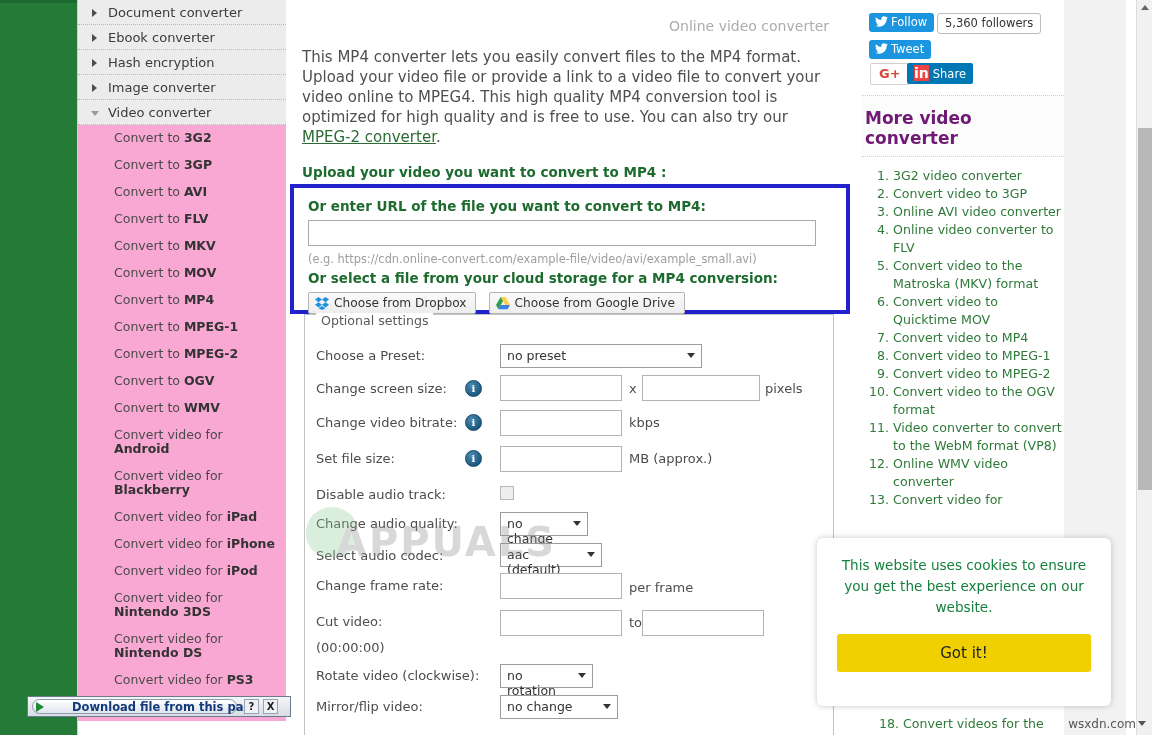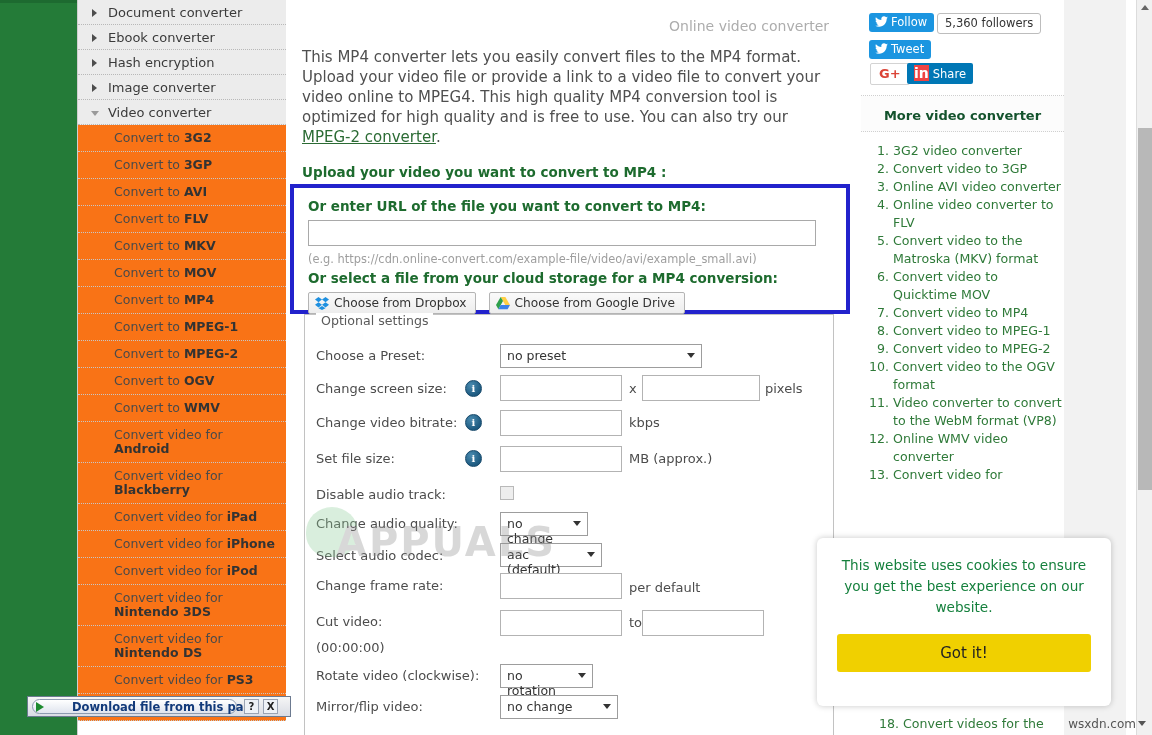--- a/index.html
+++ b/index.html
@@ -17,21 +17,21 @@
   #left-nav{position:absolute;left:77px;top:0;width:209px;height:735px;background:#fff;
             border-left:1px solid #cfcfcf;box-sizing:border-box;}
   .nav-cat{position:relative;background:#ececec;border-bottom:1px dotted #b8b8b8;
            padding:7px 6px 7px 30px;font-weight:normal;font-size:13px;color:#3b3b3b;
            box-sizing:border-box;height:25px;line-height:11px;}
   .nav-cat .caret{position:absolute;left:14px;top:9px;width:0;height:0;
       border-left:5px solid #4d4d4d;border-top:4px solid transparent;border-bottom:4px solid transparent;}
   .nav-cat.open .caret{border-left:4px solid transparent;border-right:4px solid transparent;
       border-top:5px solid #9a9a9a;border-bottom:0;left:13px;top:11px;}
   .nav-item{border-bottom:1px dotted #c6c6c6;padding:6px 6px 6px 36px;font-size:12.5px;
-            color:#4a4a4a;box-sizing:border-box;line-height:14px;background:#f97316;}
+            color:#4a4a4a;box-sizing:border-box;line-height:14px;background:#f9a8d4;}
   .nav-item b{color:#333;}
 
   
   #main{position:absolute;left:286px;top:0;width:567px;height:735px;background:#fff;
         box-sizing:border-box;padding:0 16px;}
   #page-title{text-align:right;color:#adadad;font-size:14px;padding:18px 8px 0 0;}
   #intro{color:#4f4f4f;font-size:15px;line-height:20px;margin:13px 0 0 0;width:520px;}
   #intro a{color:#2b6b34;text-decoration:underline;}
   .grn-head{color:#1d6b2e;font-weight:bold;font-size:13.5px;margin:17px 0 6px 0;}
 
@@ -73,22 +73,22 @@
   .sbtn{position:absolute;background:#1b95e0;color:#fff;font-size:11.5px;border-radius:3px;
         padding:3px 7px 3px 6px;line-height:13px;}
   .sbtn .bird{display:inline-block;width:13px;height:11px;vertical-align:-1px;margin-right:3px;}
   #followers{position:absolute;border:1px solid #bdbdbd;border-radius:3px;background:#fff;
              font-size:11.5px;color:#333;padding:3px 7px;line-height:13px;}
   #gplus{position:absolute;border:1px solid #d3d3d3;background:#fff;border-radius:2px;
          color:#db4437;font-weight:bold;font-size:13px;padding:2px 8px;line-height:16px;}
   #linked{position:absolute;background:#0077b5;color:#fff;border-radius:2px;font-size:11.5px;
           padding:3px 7px;line-height:14px;}
   #linked .in{font-weight:bold;font-size:14px;margin-right:4px;background:#ef4444;}
-  #mvc-head{padding:12px 4px 8px 4px;font-weight:bold;font-size:13px;color:#14532d;
-            border-bottom:1px dotted #d0d0d0;background:#fcfcfc;text-align:center;}
+  #mvc-head{padding:12px 4px 8px 4px;font-weight:bold;font-size:17px;color:#701a75;
+            border-bottom:1px dotted #d0d0d0;background:#fcfcfc;}
   #mvc-list{margin:10px 0 0 0;padding-left:32px;}
   #mvc-list li{color:#2f7a39;font-size:12.6px;line-height:18px;margin-bottom:0;}
   #right-strip{position:absolute;left:1064px;top:0;width:62px;height:735px;background:#f2f2f2;}
 
   
   #cookie{position:absolute;left:817px;top:538px;width:294px;height:168px;background:#fff;
           border-radius:6px;box-shadow:0 0 6px rgba(0,0,0,.22);box-sizing:border-box;padding:17px 20px;}
   #cookie-text{color:#15803d;font-size:13.6px;line-height:21px;text-align:center;}
   #cookie-btn{margin-top:16px;background:#f0d000;color:#222;font-size:15px;text-align:center;
               padding:10px 0;border-radius:3px;font-weight:normal;}
@@ -230,21 +230,21 @@
   <span>no change</span><span class="arw"></span>
 </div>
 
 <div class="lbl" style="top:548px">Select audio codec:</div>
 <div class="sel" style="left:500px;top:543px;width:102px">
   <span>aac (default)</span><span class="arw"></span>
 </div>
 
 <div class="lbl" style="top:578px">Change frame rate:</div>
 <input class="txtin" style="left: 500px; top: 573px; width: 122px;" value="">
-<div class="unit" style="left:629px;top:580px">per default</div>
+<div class="unit" style="left:629px;top:580px">per frame</div>
 
 <div class="lbl" style="top:614px">Cut video:</div>
 <input class="txtin" style="left: 500px; top: 610px; width: 122px;" value="">
 <div class="unit" style="left:629px;top:615px">to</div>
 <input class="txtin" style="left: 642px; top: 610px; width: 122px;" value="">
 <div class="lbl" style="top:640px">(00:00:00)</div>
 
 <div class="lbl" style="top:668px">Rotate video (clockwise):</div>
 <div class="sel" style="left:500px;top:664px;width:93px">
   <span>no rotation</span><span class="arw"></span>

